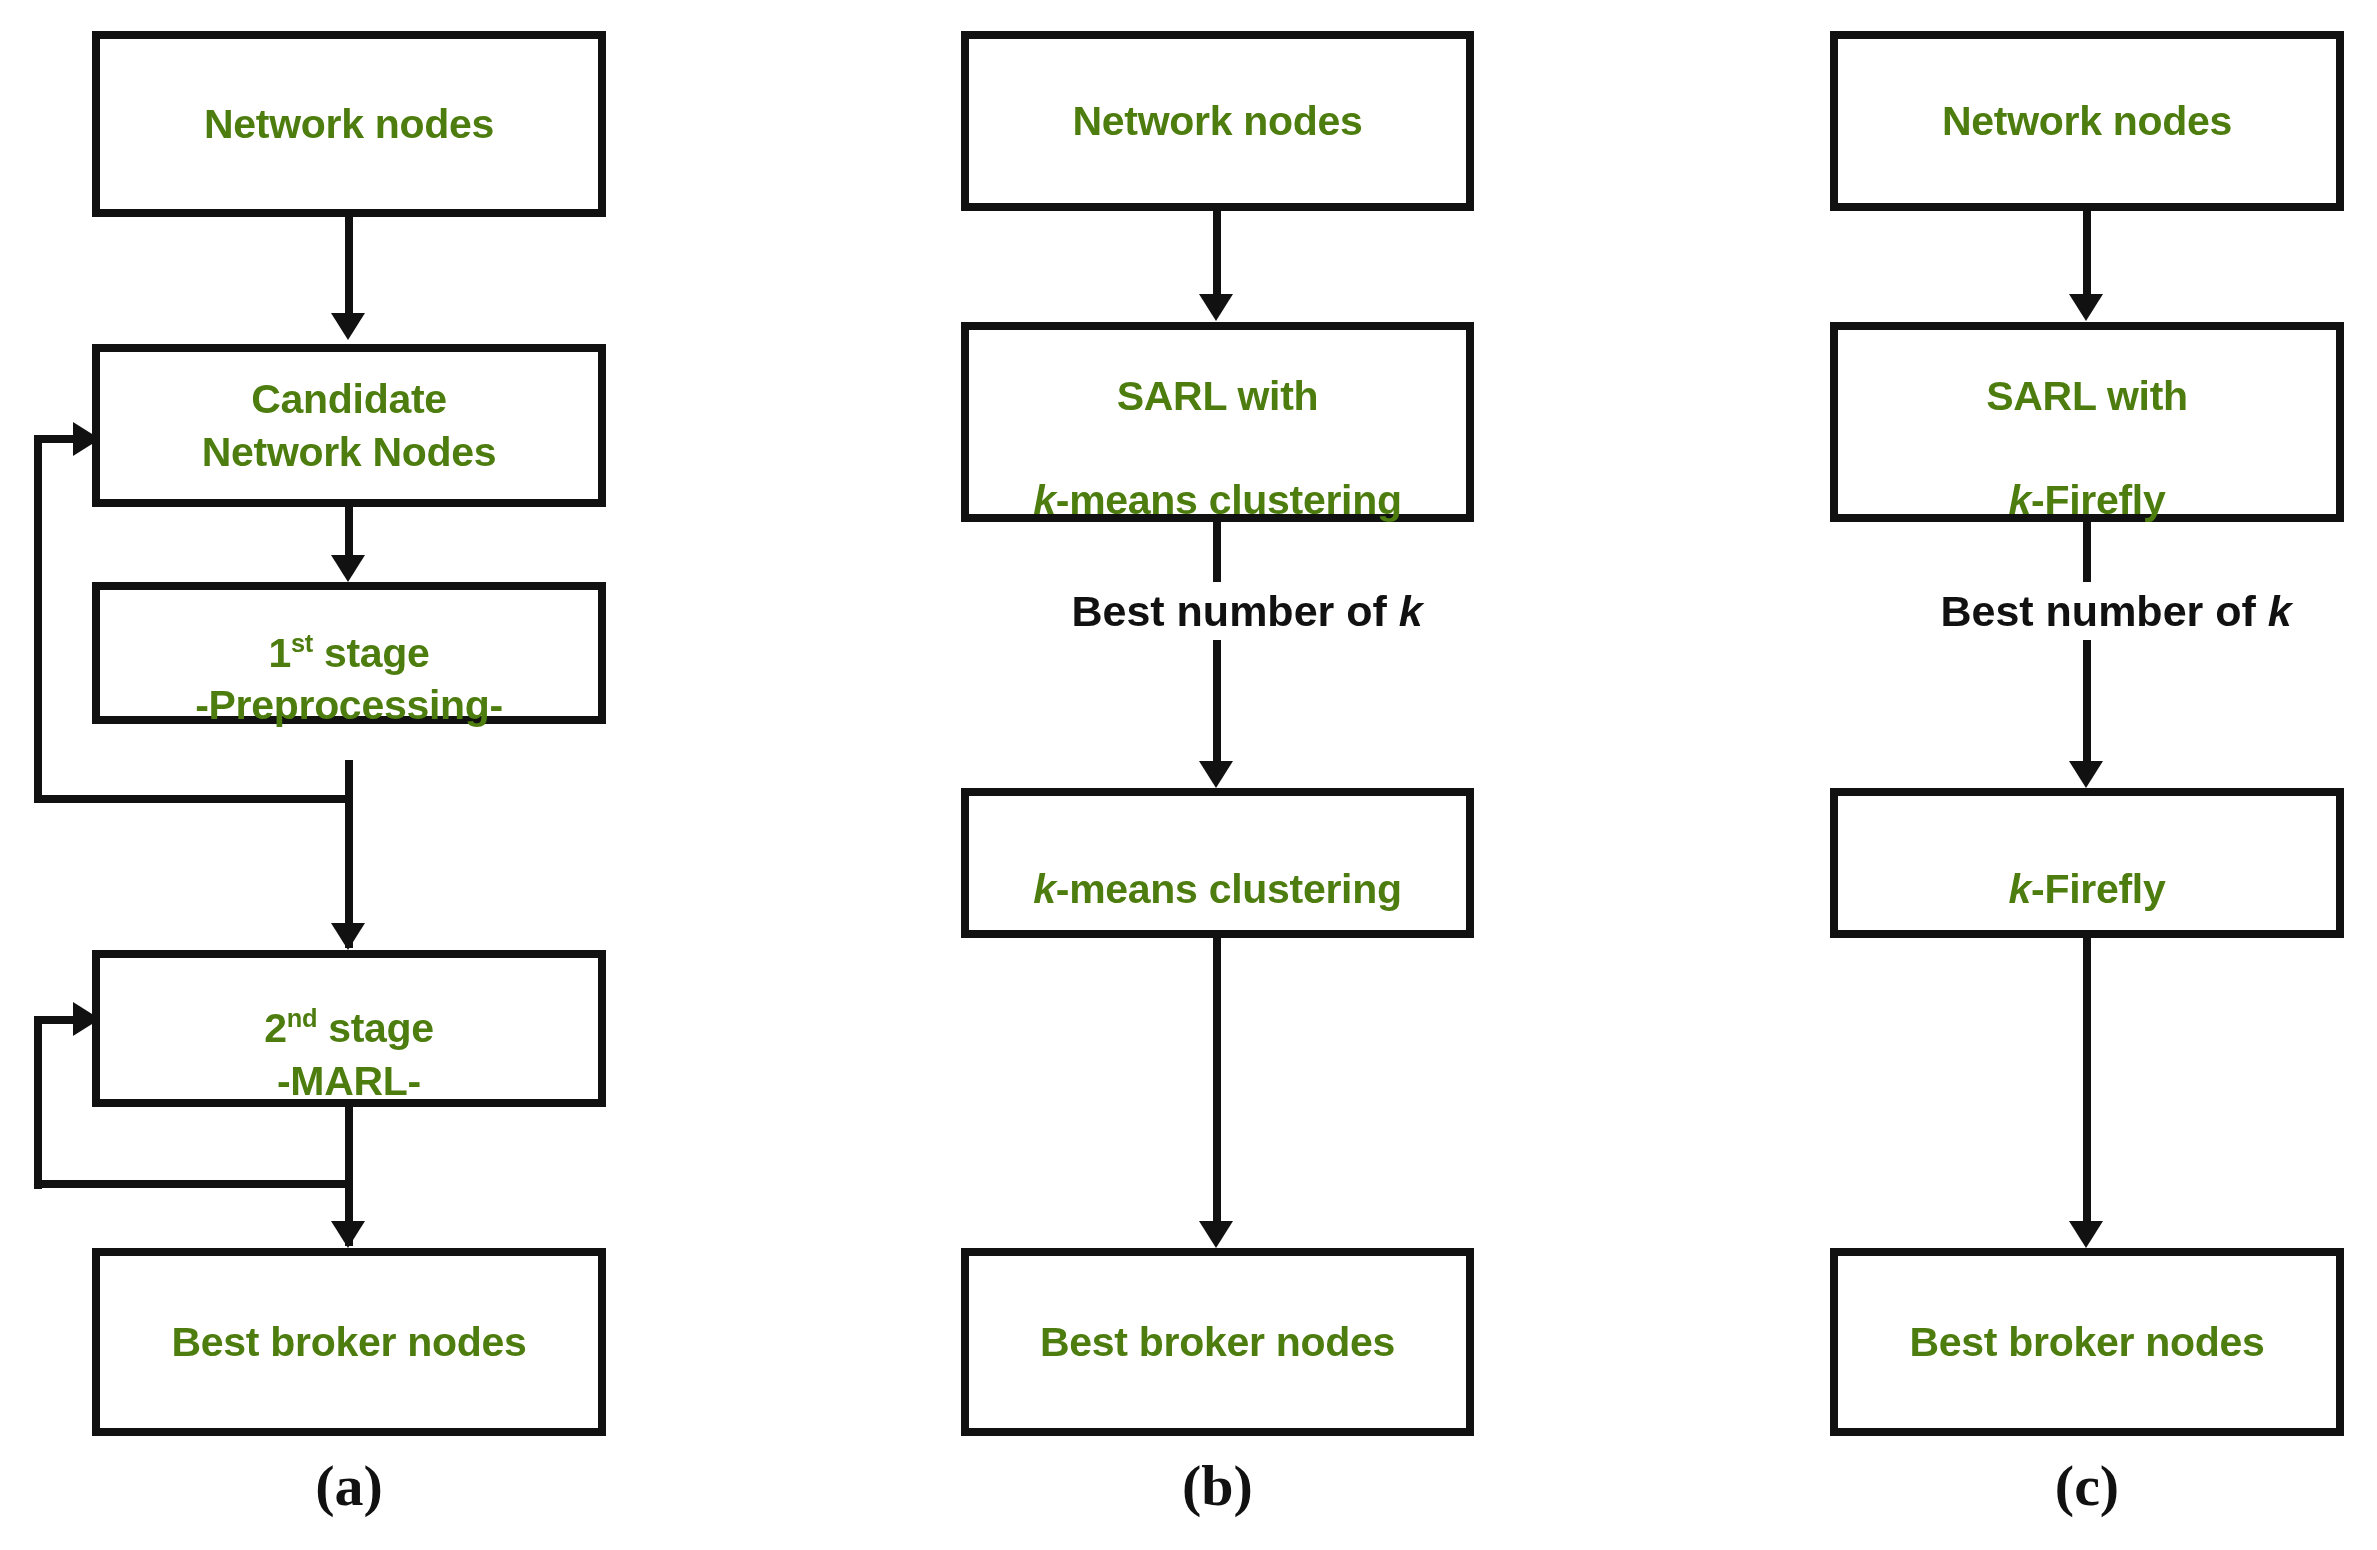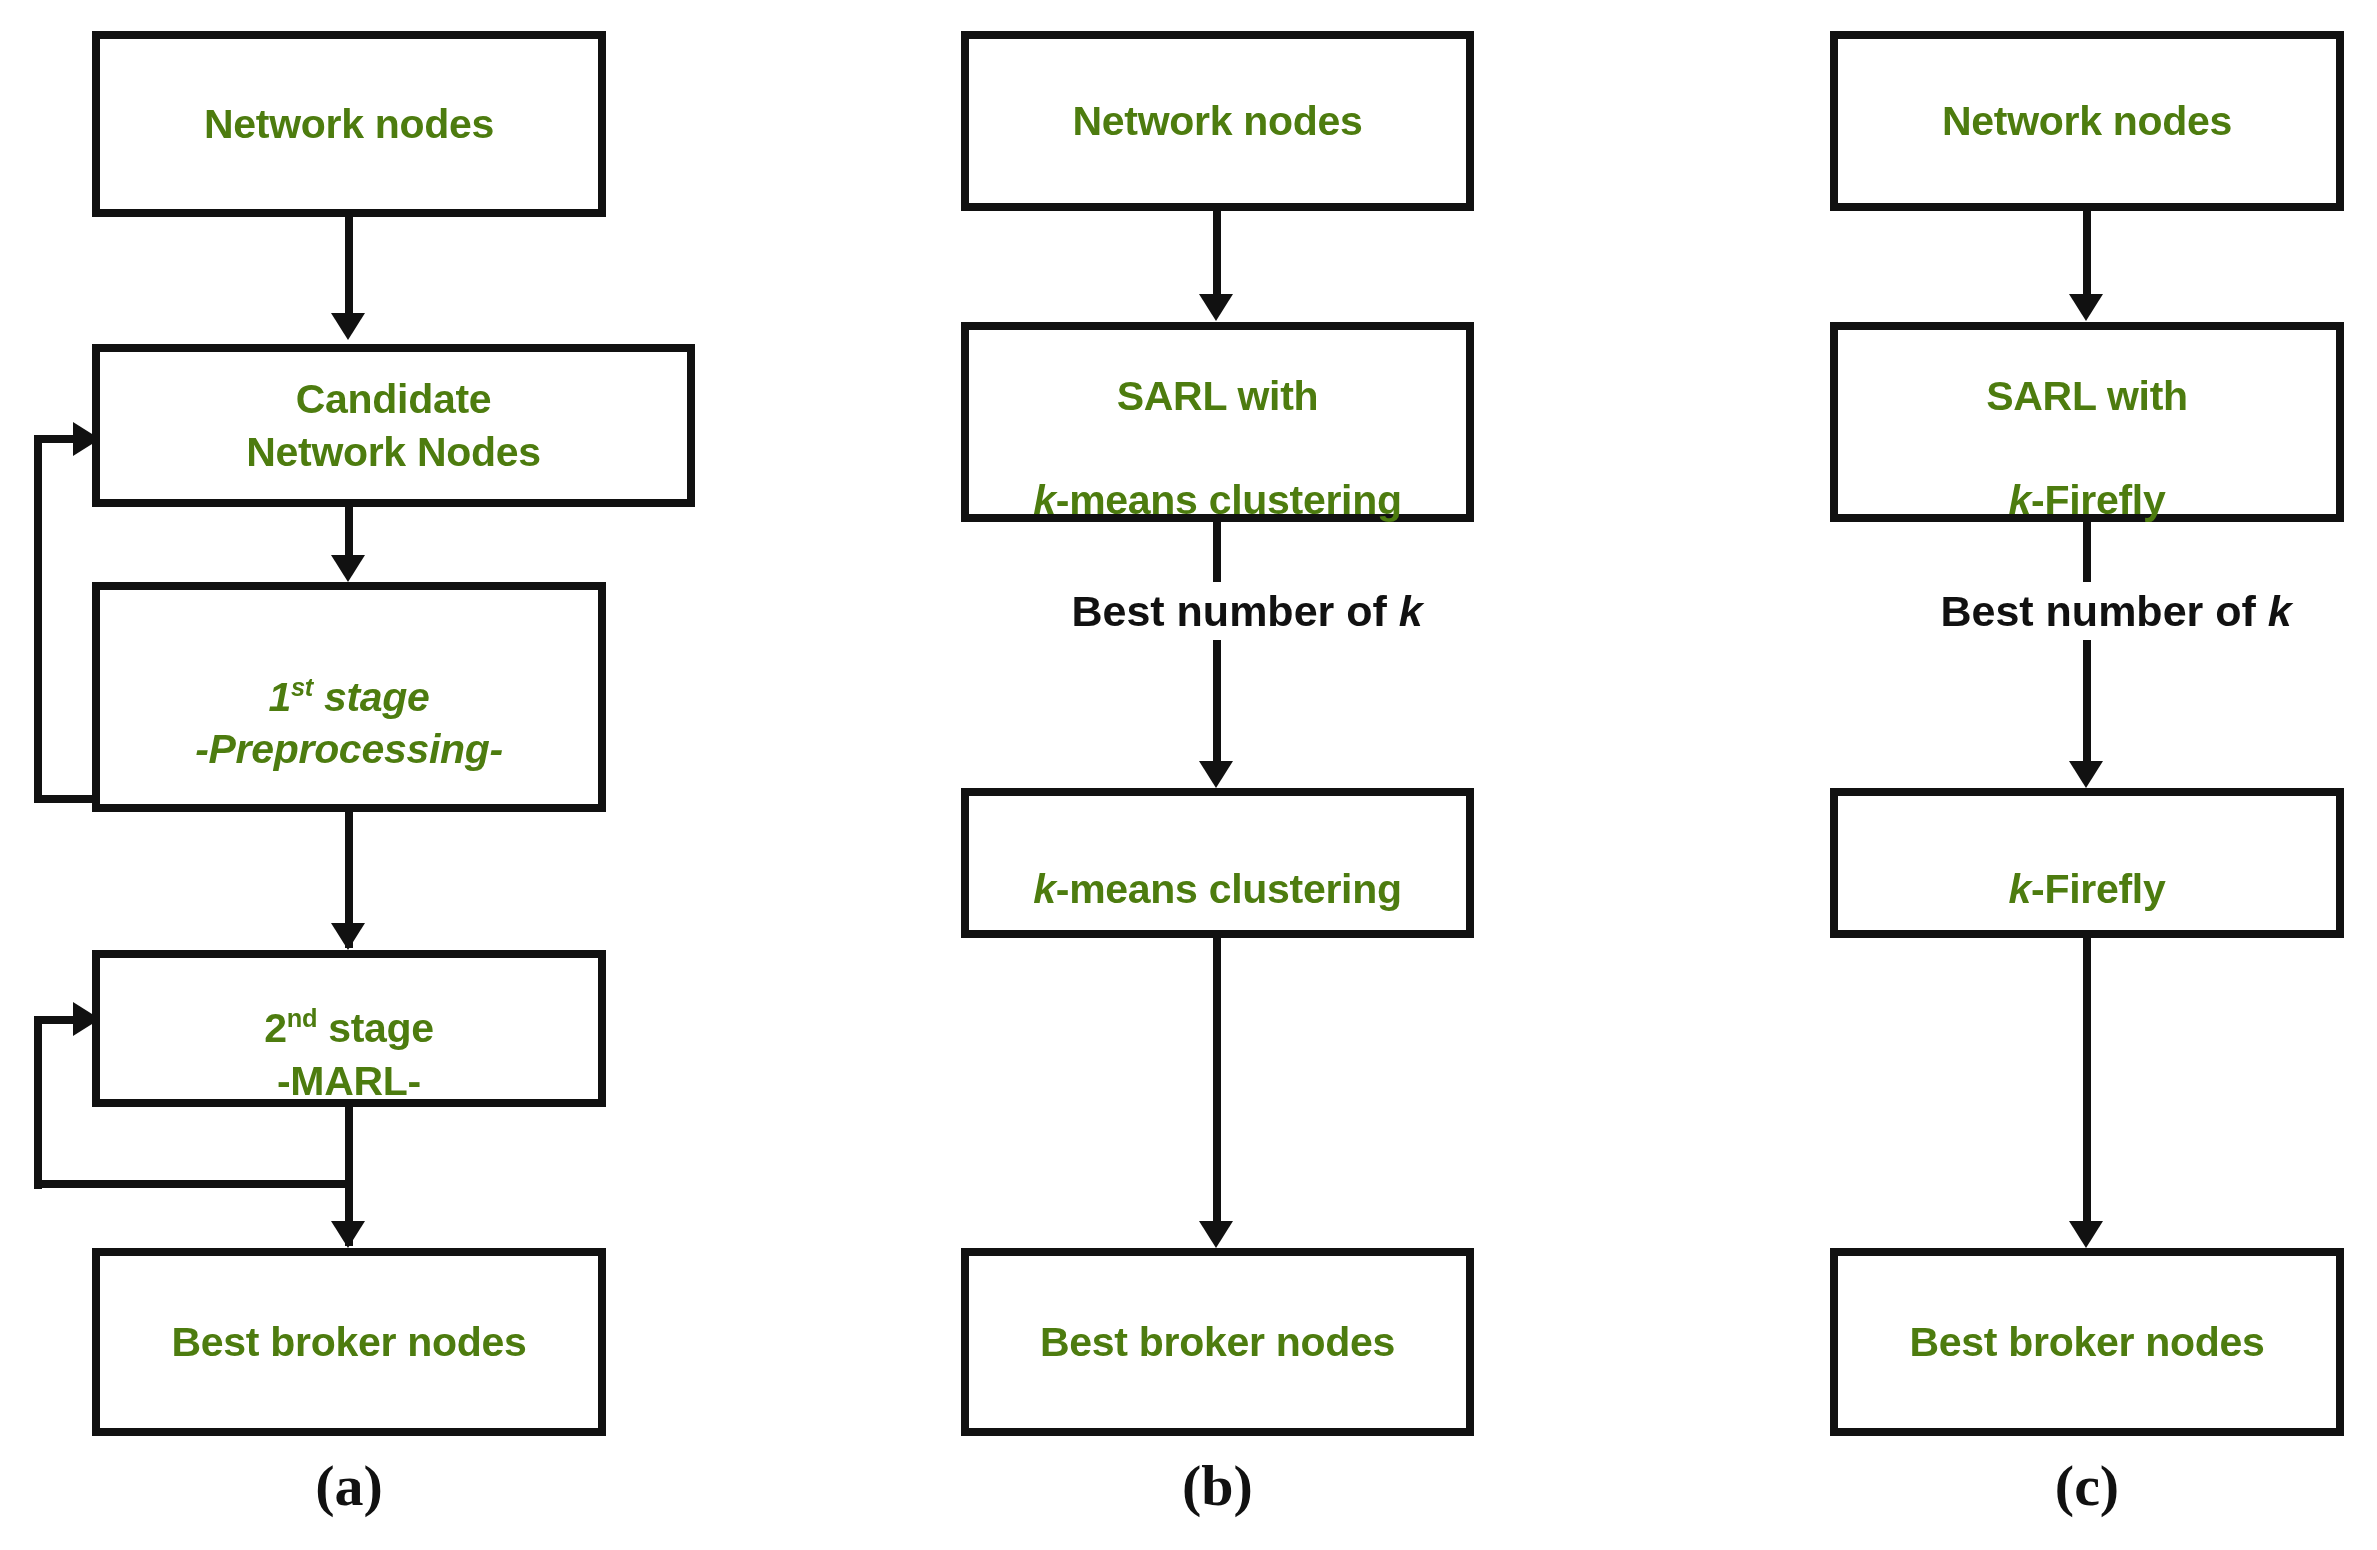--- a/index.html
+++ b/index.html
@@ -116,29 +116,29 @@
 
   <div class="panel">
 
     <div class="node-box" style="left:92px; top:31px; width:514px; height:186px;">
       <span class="node-label">Network nodes</span>
     </div>
 
     <div class="vline" style="left:345px; top:216px; height:100px;"></div>
     <div class="arrow-down" style="left:331px; top:313px;"></div>
 
-    <div class="node-box" style="left:92px; top:344px; width:603px; height:163px;">
+    <div class="node-box" style="left:92px; top:344px; width:514px; height:163px;">
       <span class="node-label">Candidate
 Network Nodes</span>
     </div>
 
     <div class="vline" style="left:345px; top:507px; height:52px;"></div>
     <div class="arrow-down" style="left:331px; top:555px;"></div>
 
-    <div class="node-box" style="left:92px; top:582px; width:514px; height:230px;font-style:italic;">
+    <div class="node-box" style="left:92px; top:582px; width:514px; height:142px;">
       <span class="node-label">
         <span>1</span><sup>st</sup><span> stage
 -Preprocessing-</span>
       </span>
     </div>
 
     <div class="vline" style="left:345px; top:760px; height:188px;"></div>
     <div class="hline" style="left:34px; top:795px; width:315px;"></div>
     <div class="vline" style="left:34px; top:435px; height:365px;"></div>
     <div class="hline" style="left:34px; top:435px; width:46px;"></div>

